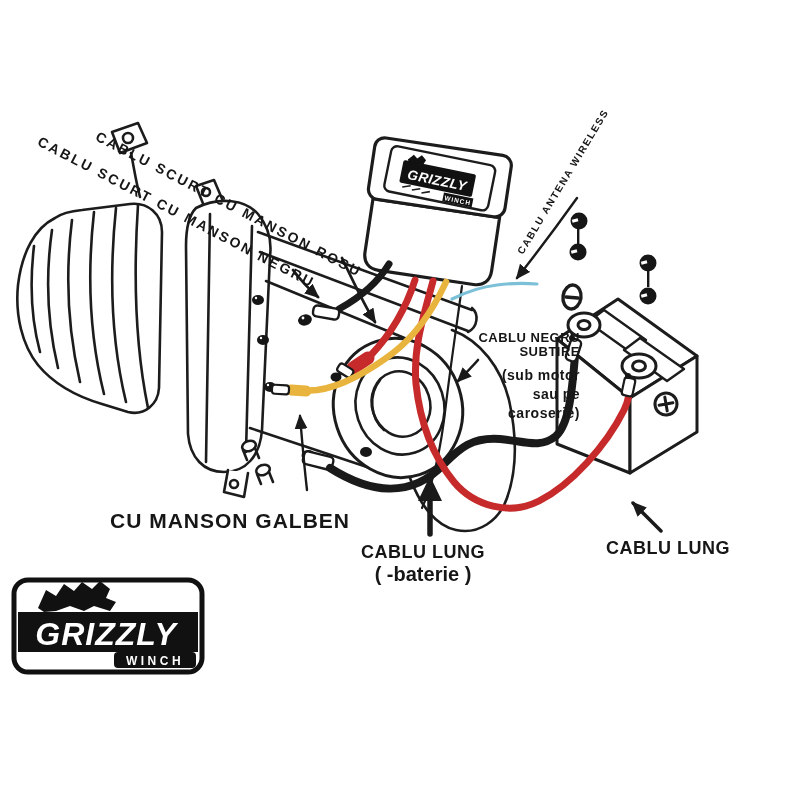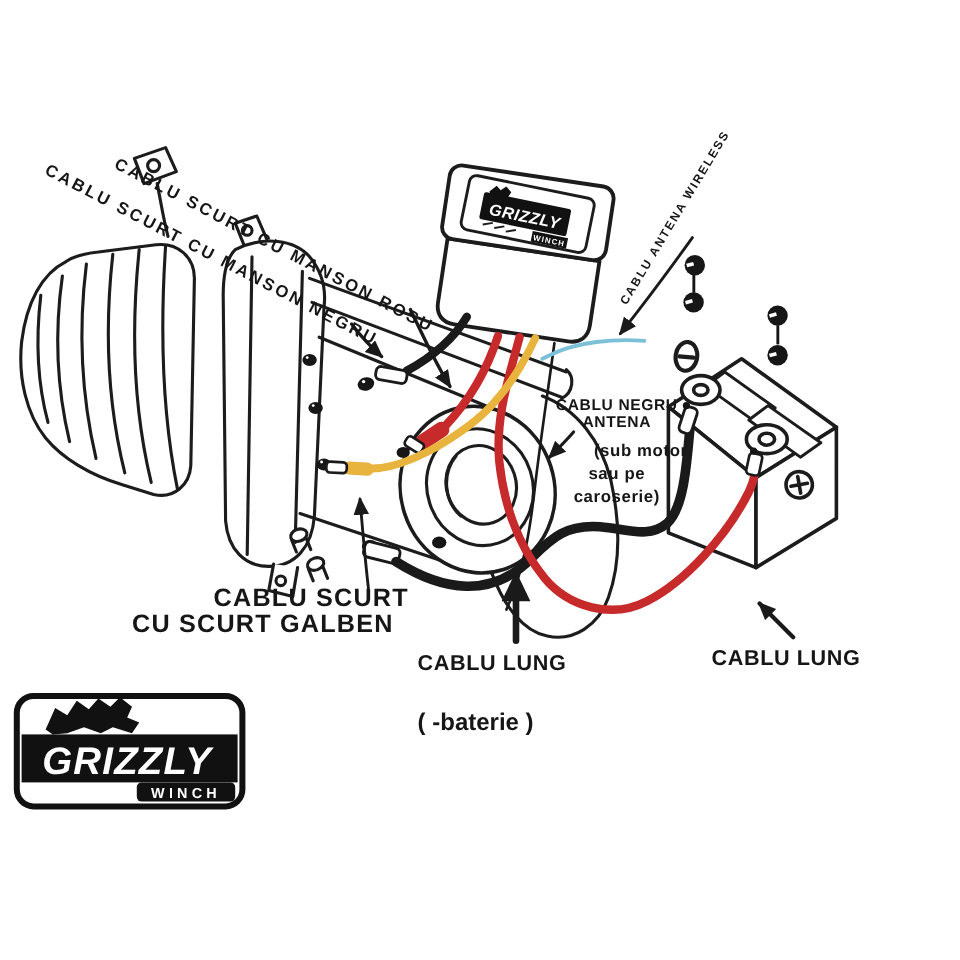--- a/index.html
+++ b/index.html
@@ -4,29 +4,29 @@
 <style>
   html,body{margin:0;padding:0;background:#fff;}
   .stage{position:relative;width:800px;height:800px;background:#fff;overflow:hidden;
          font-family:"Liberation Sans",sans-serif;}
   svg.art{position:absolute;left:0;top:0;}
   .lbl{position:absolute;font-weight:bold;color:#161616;white-space:nowrap;line-height:1.05;}
   .rot{transform-origin:0 0;}
   #lbl-short-red{left:100px;top:129px;font-size:14px;letter-spacing:2.4px;transform:rotate(27.5deg);}
   #lbl-short-black{left:42px;top:134px;font-size:14px;letter-spacing:2.4px;transform:rotate(27.5deg);}
   #lbl-antenna{left:516px;top:251px;font-size:10px;letter-spacing:1.6px;transform:rotate(-59deg);}
-  #lbl-thin{left:448px;top:331px;width:132px;text-align:center;white-space:normal;}
+  #lbl-thin{left:448px;top:331px;width:132px;text-align:right;white-space:normal;}
   #lbl-thin .t1{display:block;font-size:13px;line-height:14px;letter-spacing:.5px;}
   #lbl-thin .t2{display:block;font-size:14px;line-height:19px;letter-spacing:.5px;}
   #lbl-thin .gap{margin-top:7px;margin-left:40px;}
   #lbl-galben-1{left:178px;top:488px;font-size:21px;letter-spacing:1px;}
   #lbl-galben-2{left:110px;top:510px;font-size:21px;letter-spacing:1px;}
-  .stack{white-space:normal;text-align:left;}
+  .stack{white-space:normal;text-align:center;}
   .stack .a{display:block;font-size:18px;line-height:21px;letter-spacing:.5px;}
-  .stack .b{display:block;font-size:20px;line-height:23px;margin-top:28px;}
+  .stack .b{display:block;font-size:20px;line-height:23px;}
   #lbl-long-black{left:348px;top:542px;width:150px;}
   #lbl-long-red{left:593px;top:538px;width:150px;}
   #lbl-baterie{left:677px;top:306px;font-size:25px;letter-spacing:1.5px;}
 </style>
 </head>
 <body>
 
 <div class="stage">
 
 <svg class="art" width="800" height="800" viewBox="0 0 800 800" style="font-family:'Liberation Sans',sans-serif;">
@@ -220,28 +220,27 @@
 </svg>
 
 <div class="lbl rot" id="lbl-short-red">CABLU SCURT CU MANSON ROSU</div>
 
 <div class="lbl rot" id="lbl-short-black">CABLU SCURT CU MANSON NEGRU</div>
 
 <div class="lbl rot" id="lbl-antenna">CABLU ANTENA WIRELESS</div>
 
 <div class="lbl" id="lbl-thin">
   <span class="t1">CABLU NEGRU</span>
-  <span class="t1">ANTENA</span>
+  <span class="t1">SUBTIRE</span>
   <span class="t2 gap">(sub motor</span>
   <span class="t2">sau pe</span>
   <span class="t2">caroserie)</span>
 </div>
 
-<div class="lbl" id="lbl-galben-1">CABLU SCURT</div>
-<div class="lbl" id="lbl-galben-2">CU SCURT GALBEN</div>
+<div class="lbl" id="lbl-galben-2">CU MANSON GALBEN</div>
 
 <div class="lbl stack" id="lbl-long-black">
   <span class="a">CABLU LUNG</span>
   <span class="b">( -baterie )</span>
 </div>
 
 <div class="lbl stack" id="lbl-long-red">
   <span class="a">CABLU LUNG</span>
 </div>
 

